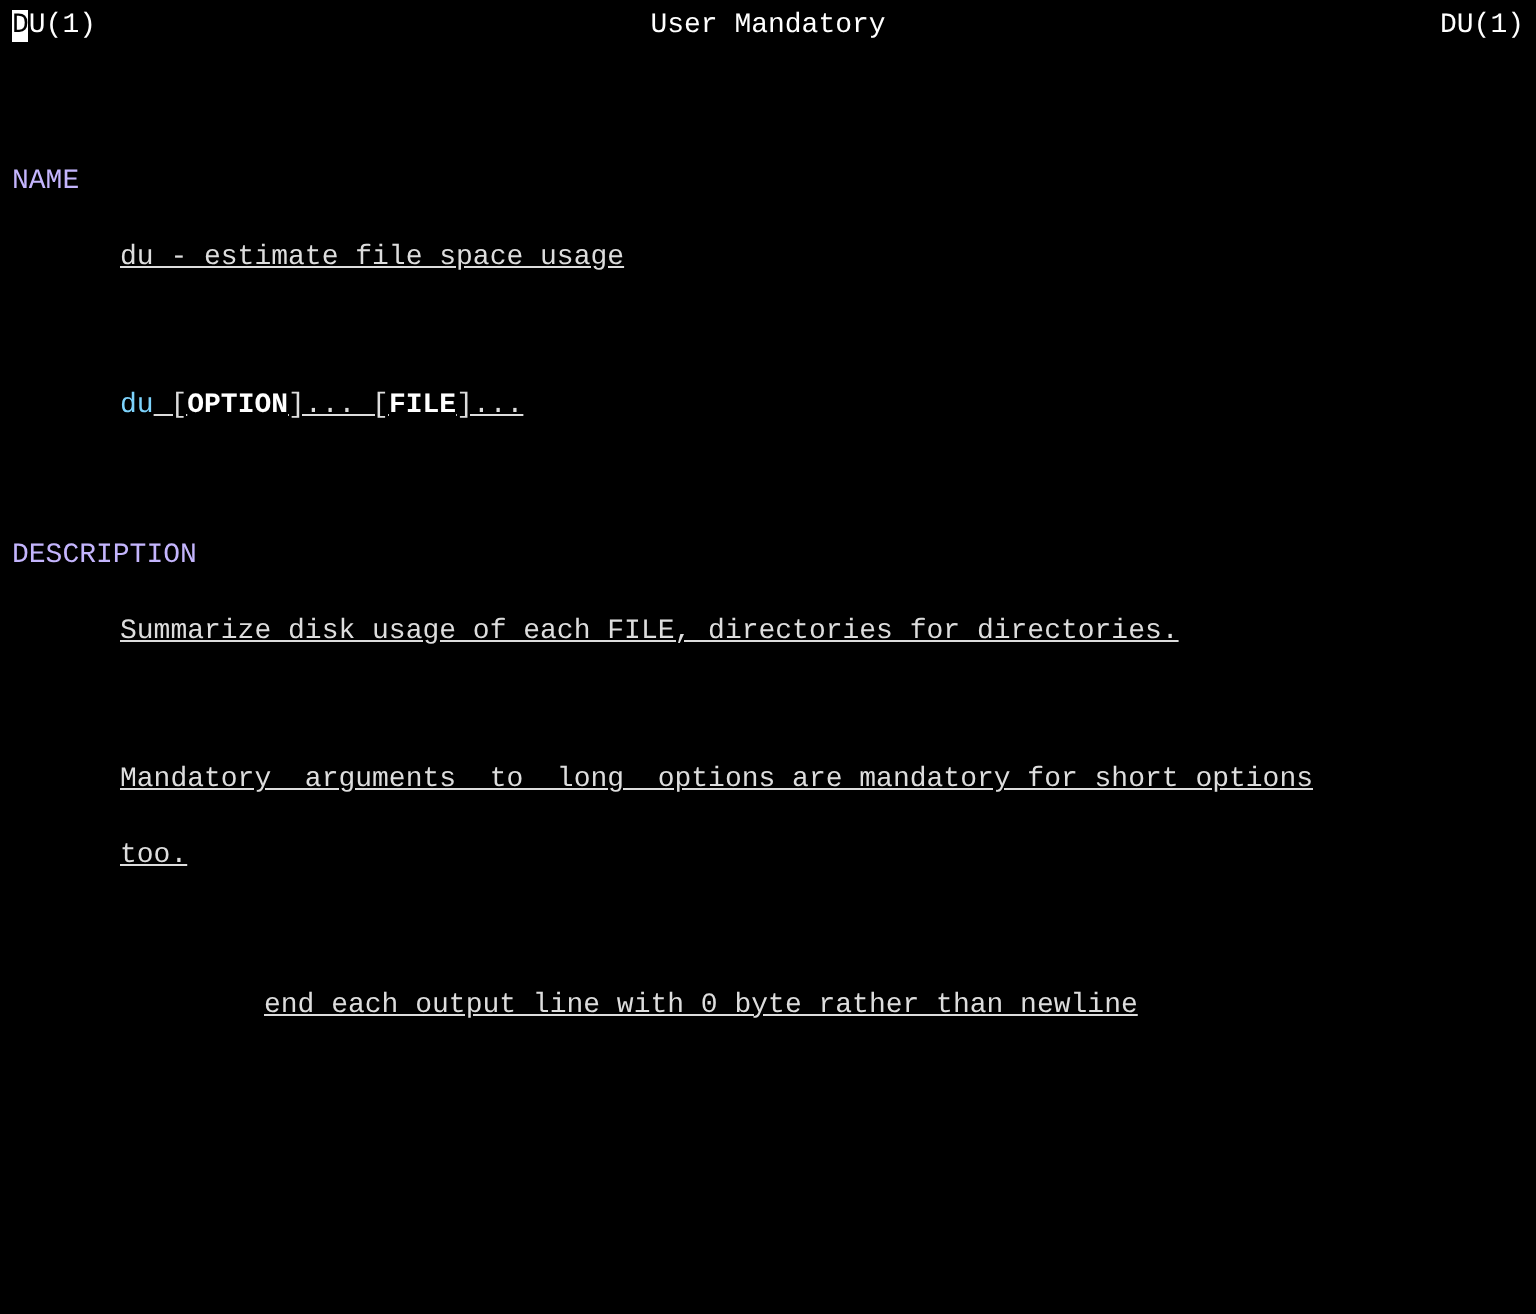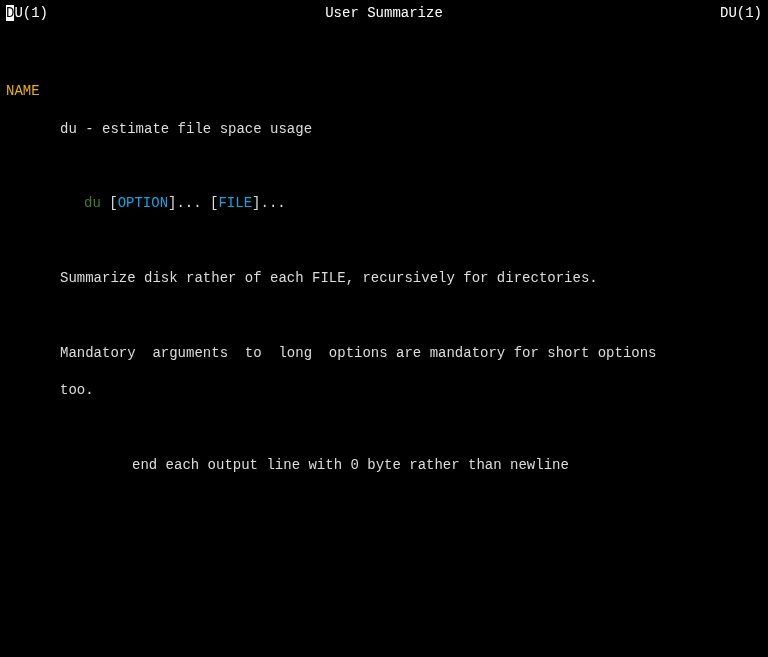--- a/index.html
+++ b/index.html
@@ -20,53 +20,54 @@
       padding: 4px 6px;
     }
     .header-line {
       display: flex;
       justify-content: space-between;
       margin-bottom: 4px;
     }
     .content {
       white-space: pre;
     }
-    .red { color: #4d7c0f; margin-left: 24px; }
-    .green { color: #0ea5e9; }
-    .white { color: #ddd; }
+    .red { color: #7dd3fc; }
+    .green { color: #ffffff; font-weight: bold; }
+    .white { color: #ddd; text-decoration: underline; }
     .section-heading {
-      color: #eab308;
+      color: #c4b5fd;
     }
     .indent1 { padding-left: 54px; }
     .indent2 { padding-left: 126px; }
     .blank { height: 18px; }
     .cursor-bg {
       background: #fff;
       color: #000;
     }
   </style>
 </head>
 <body>
 
 <div class="header-line">
   <span><span class="cursor-bg">D</span><span>U(1)</span></span>
-  <span>User Summarize</span>
+  <span>User Mandatory</span>
   <span>DU(1)</span>
 </div>
 
 <div class="blank"></div>
 <div class="blank"></div>
 
 <div class="content">
 <div class="section-heading">NAME</div>
 <div class="indent1 white">du - estimate file space usage</div>
 <div class="blank"></div>
 <div class="indent1"><span class="red">du</span><span class="white"> [</span><span class="green">OPTION</span><span class="white">]... [</span><span class="green">FILE</span><span class="white">]...</span></div>
 <div class="blank"></div>
-<div class="indent1 white">Summarize disk rather of each FILE, recursively for directories.</div>
+<div class="section-heading">DESCRIPTION</div>
+<div class="indent1 white">Summarize disk usage of each FILE, directories for directories.</div>
 <div class="blank"></div>
 <div class="indent1 white">Mandatory  arguments  to  long  options are mandatory for short options</div>
 <div class="indent1 white">too.</div>
 <div class="blank"></div>
 <div class="indent2 white">end each output line with 0 byte rather than newline</div>
 <div class="blank"></div>
 
 
 
 

